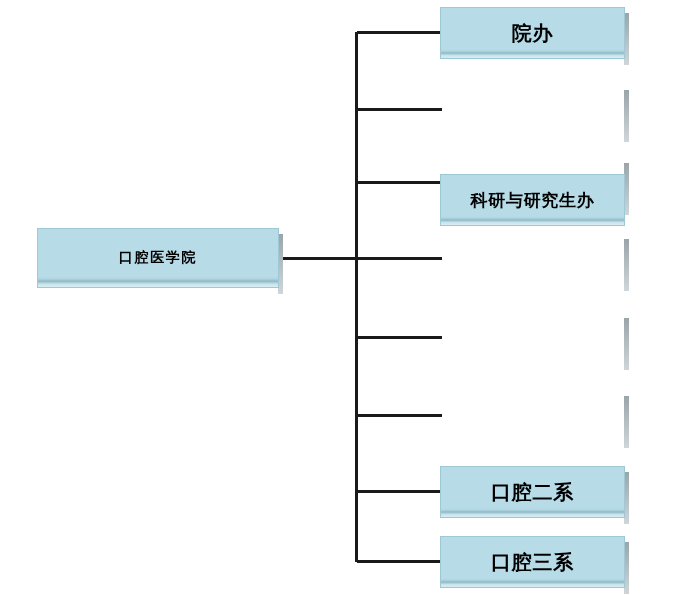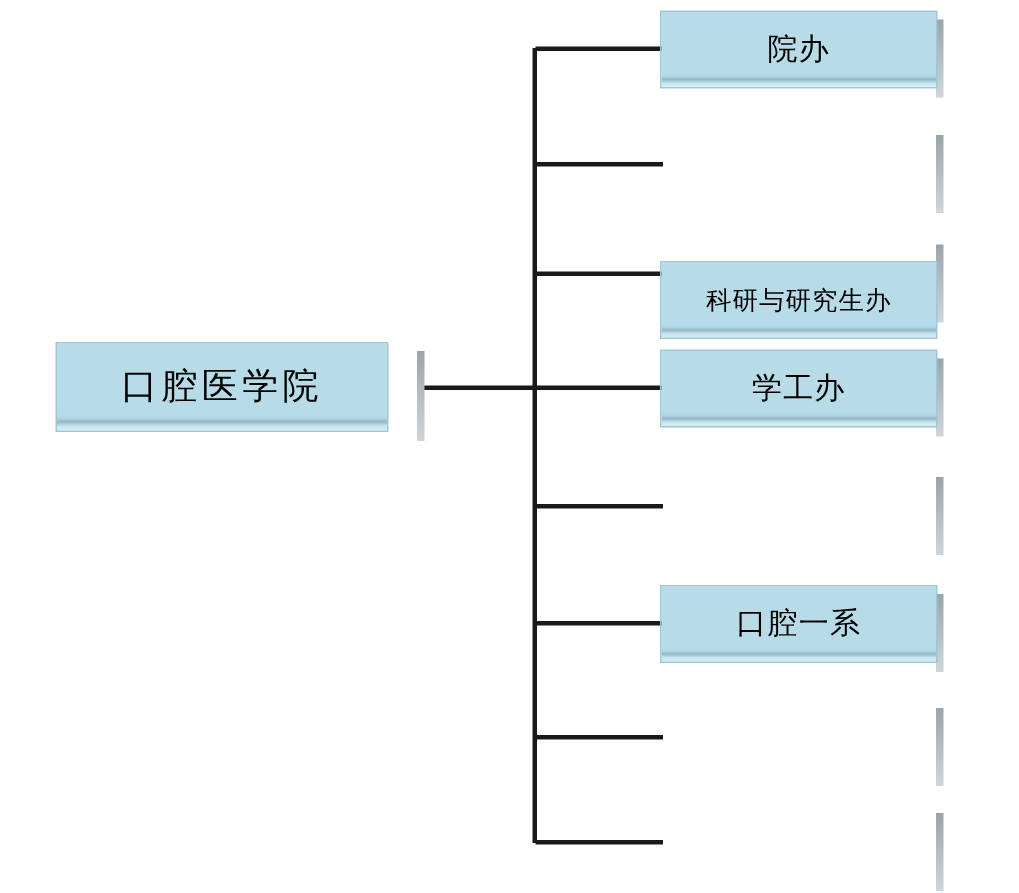--- a/index.html
+++ b/index.html
@@ -29,21 +29,21 @@
                 #b7dce7 82%,
                 #b0d6e2 86%,
                 #8fb9c6 90%,
                 #c9e4ec 95%,
                 #d8edf3 100%);
     border: 1px solid #9ec8d6;
     display: flex;
     align-items: center;
     justify-content: center;
     color: #000000;
-    font-weight: normal;
+    font-weight: bold;
     letter-spacing: 0.04em;
     text-align: center;
     line-height: 1;
     -webkit-font-smoothing: none;
   }
   .node::after {
     
     content: "";
     position: absolute;
     right: -4px;
@@ -61,23 +61,23 @@
 
   .node-label {
     display: block;
     white-space: nowrap;
   }
 
   
   #node-root {
     left: 37px;
     top: 228px;
-    width: 222px;
+    width: 242px;
     height: 60px;
-    font-size: 24px;
+    font-size: 14px;
   }
   #node-root .node-label { letter-spacing: 0.12em; }
 
   
   .child {
     left: 440px;
     width: 185px;
     height: 52px;
     font-size: 20px;
   }
@@ -137,28 +137,28 @@
   </div>
 
   <div class="node-shadow" style="left:624px;top:90px;width:5px;height:52px;"></div>
 
   <div class="node-shadow" style="left:624px;top:163px;width:5px;height:52px;"></div>
   <div class="node child narrow-text" style="top:157px">
     <span class="node-label">科研与研究生办</span>
   </div>
 
   <div class="node-shadow" style="left:624px;top:239px;width:5px;height:52px;"></div>
-  <div class="node child" style="top:233px">
-    <span class="node-label">学工办</span>
-  </div>
 
   <div class="node-shadow" style="left:624px;top:318px;width:5px;height:52px;"></div>
 
   <div class="node-shadow" style="left:624px;top:396px;width:5px;height:52px;"></div>
-  <div class="node child" style="top:390px">
-    <span class="node-label">口腔一系</span>
+
+  <div class="node-shadow" style="left:624px;top:472px;width:5px;height:52px;"></div>
+  <div class="node child" style="top:466px">
+    <span class="node-label">口腔二系</span>
   </div>
 
-  <div class="node-shadow" style="left:624px;top:472px;width:5px;height:52px;"></div>
-
   <div class="node-shadow" style="left:624px;top:542px;width:5px;height:52px;"></div>
+  <div class="node child" style="top:536px">
+    <span class="node-label">口腔三系</span>
+  </div>
 
 </div>
 
 </body></html>

